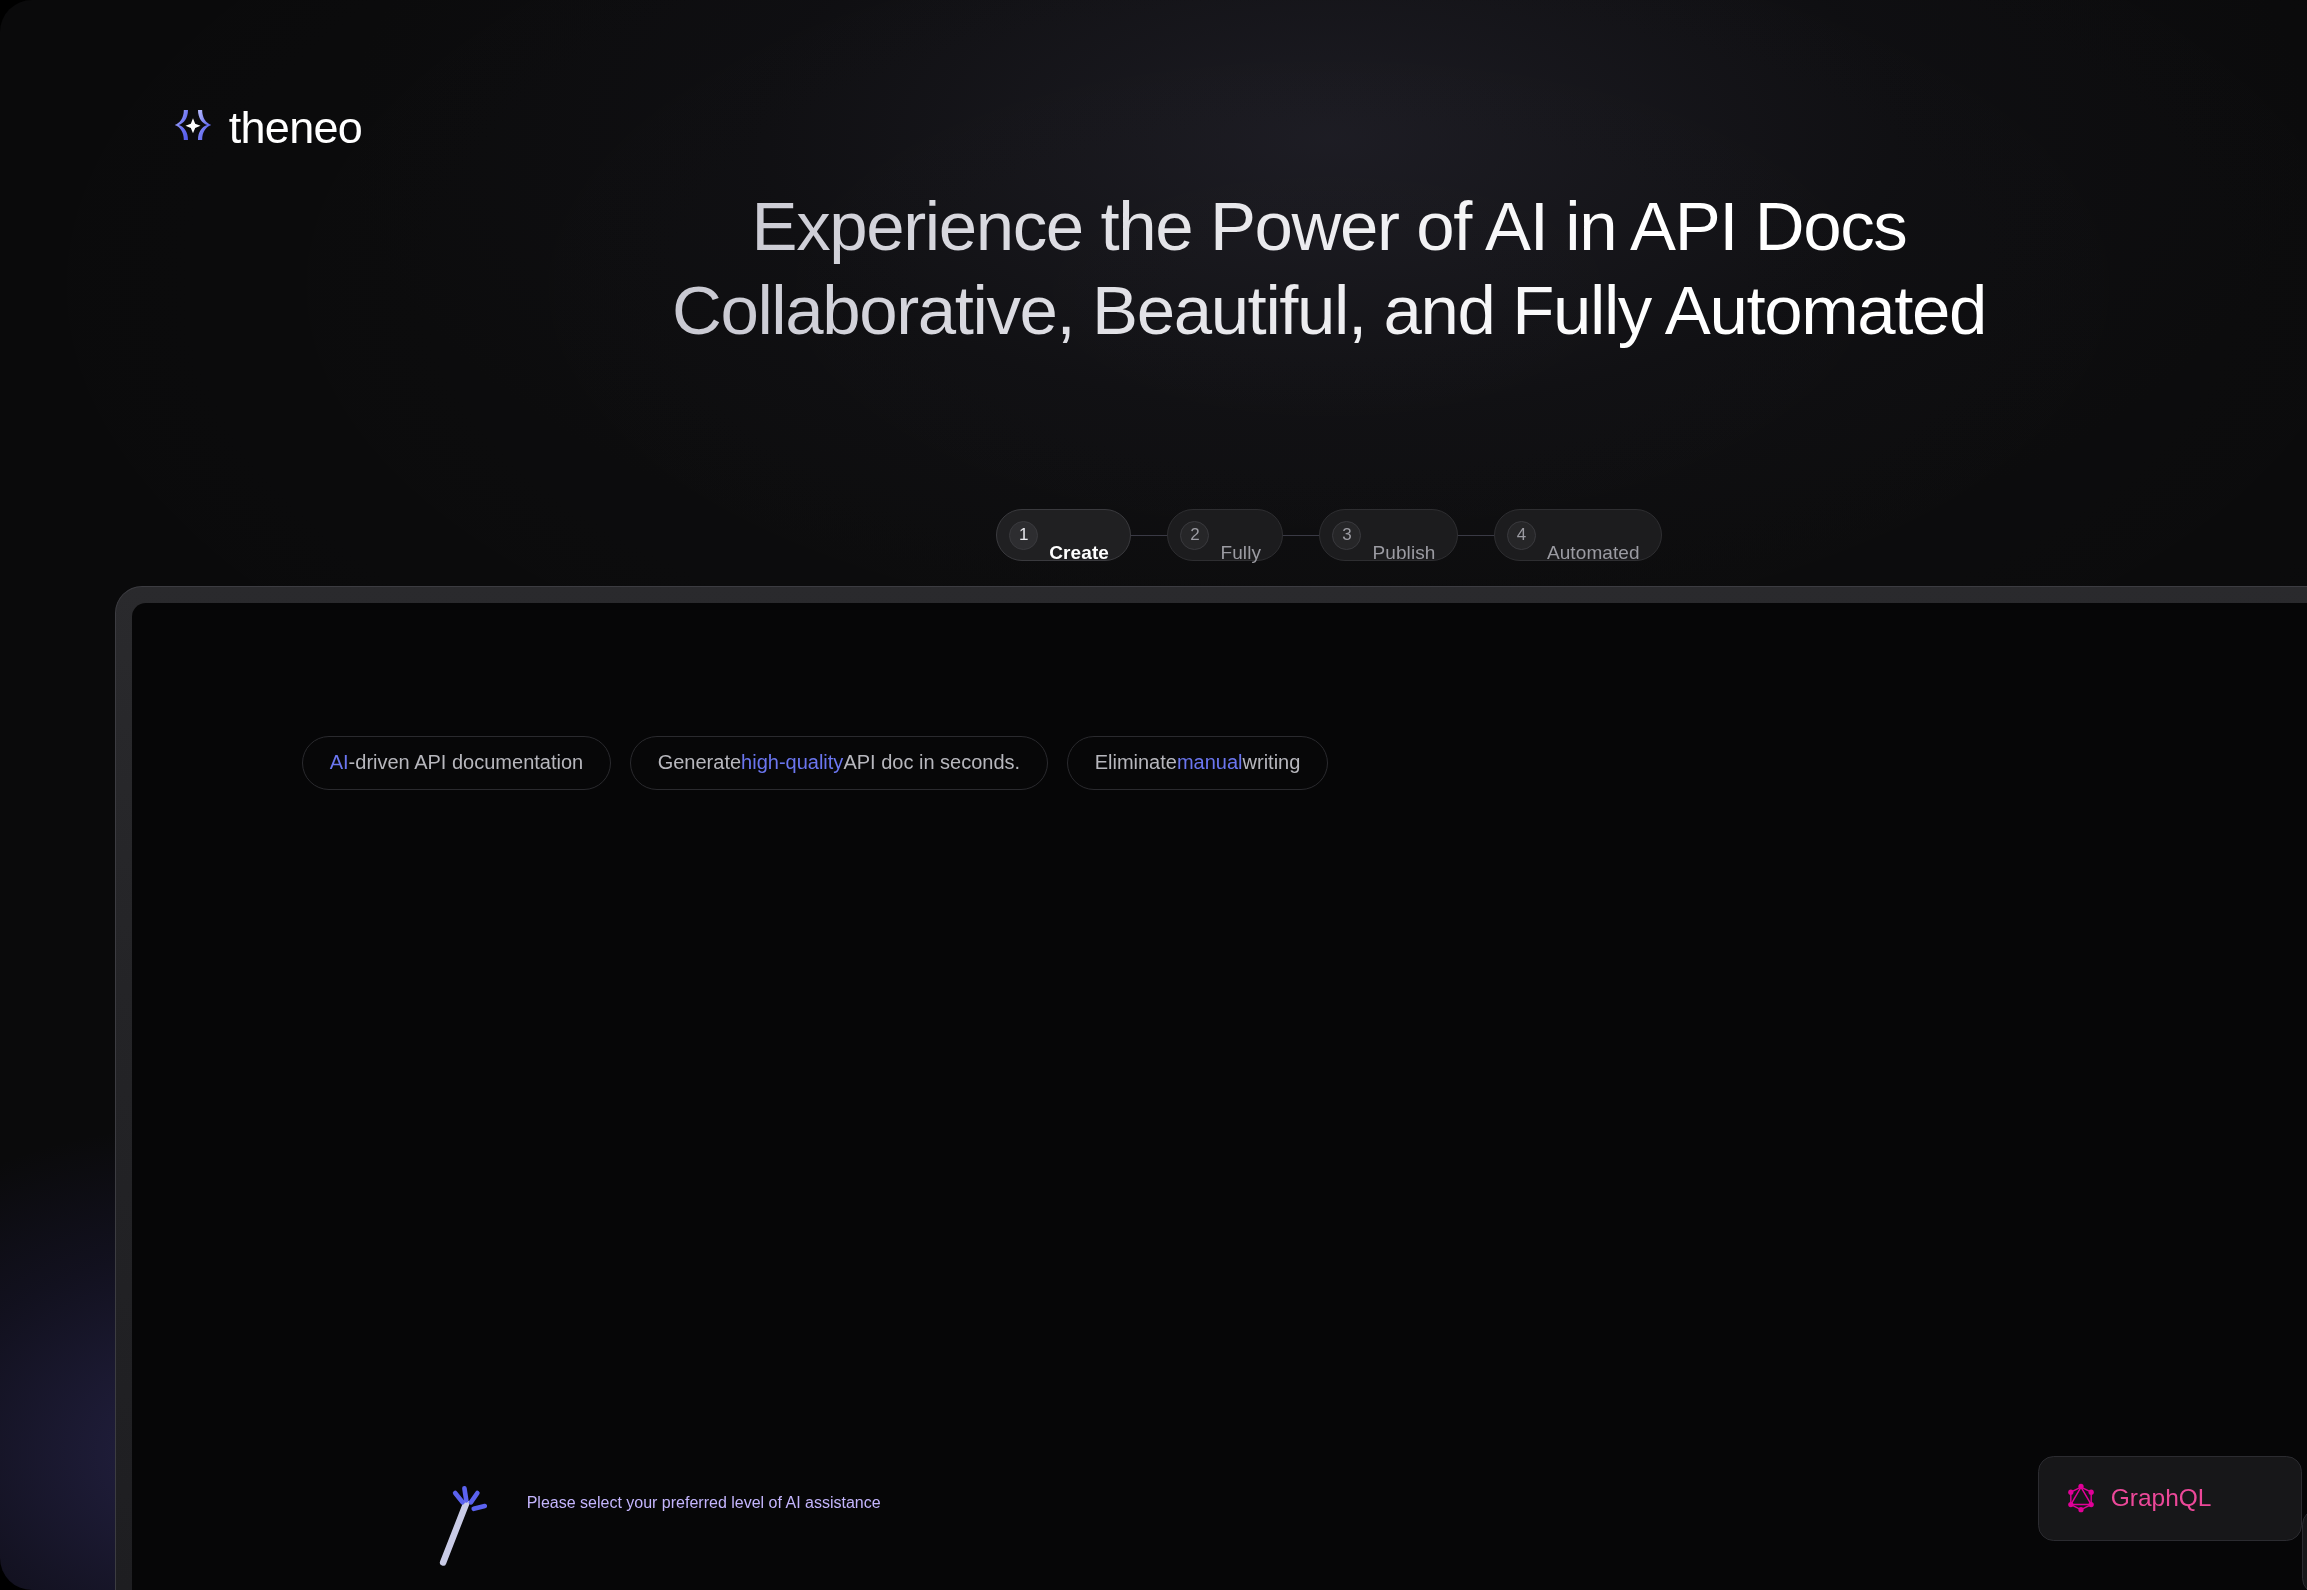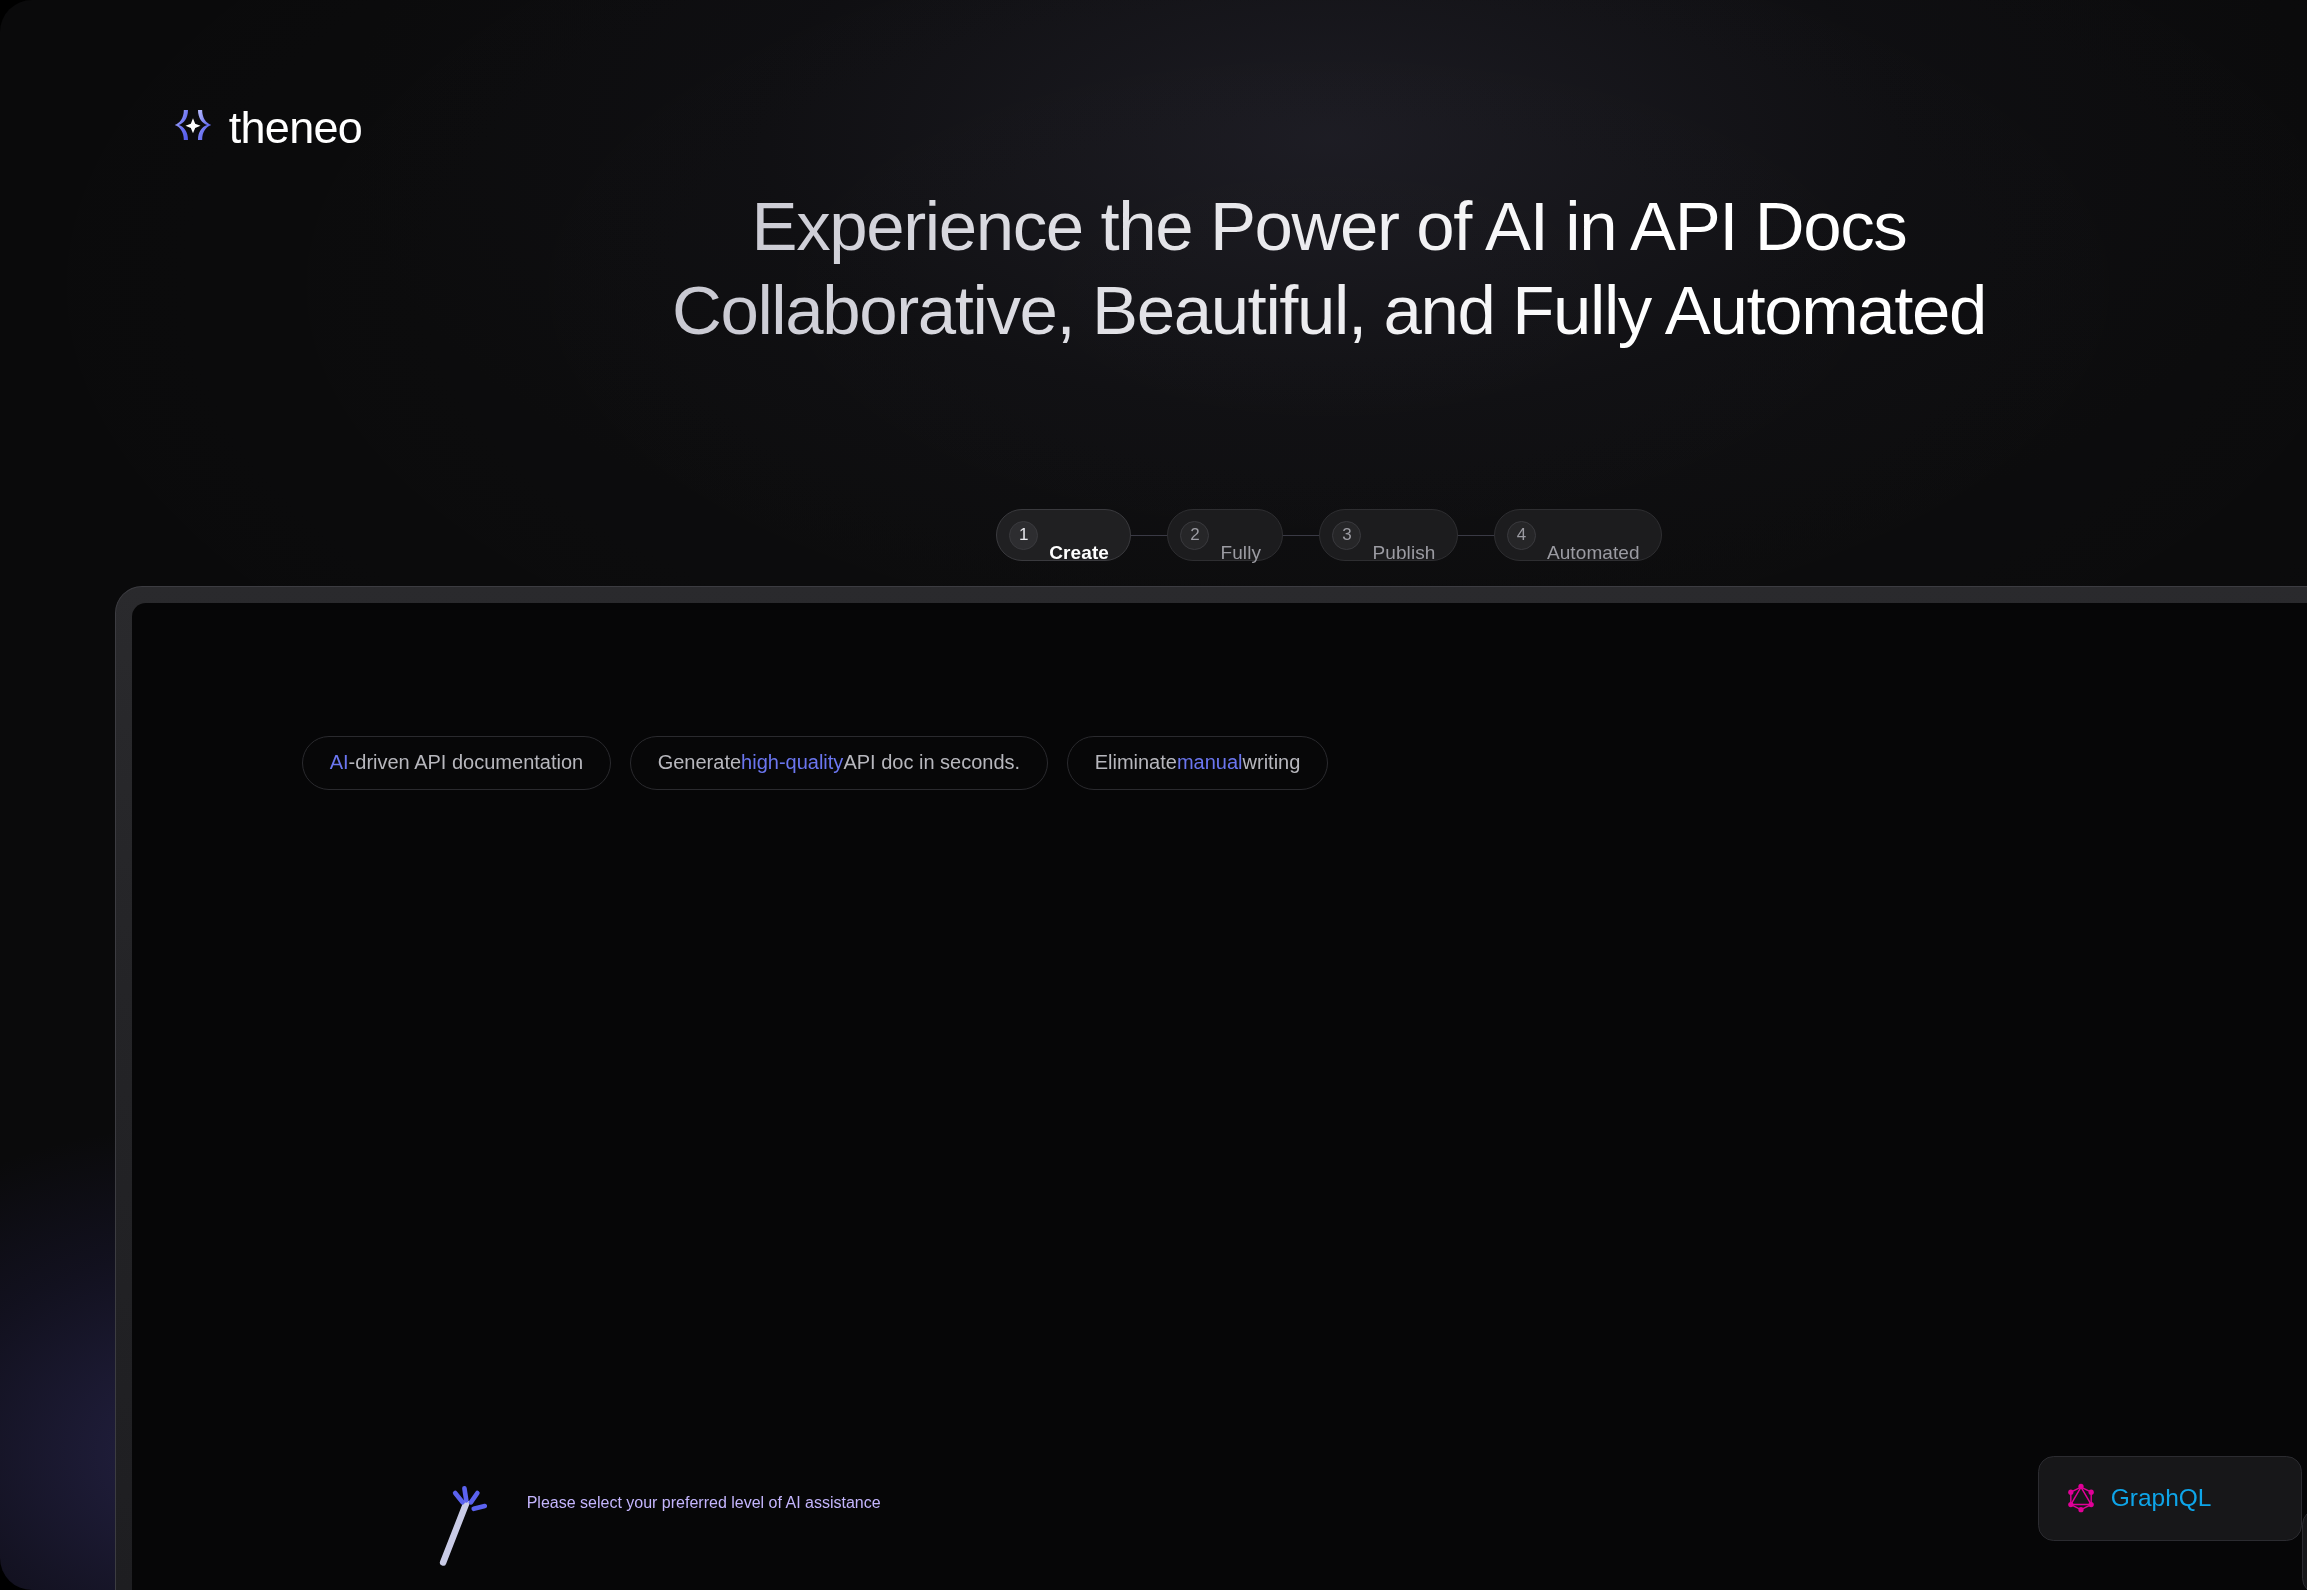--- a/index.html
+++ b/index.html
@@ -126,21 +126,21 @@
 
   
   .chips { position:absolute; left:0; top:0; width:100%; height:100%; pointer-events:none; }
   .chip {
     position:absolute; pointer-events:auto;
     display:flex; align-items:center; gap:14px;
     height:85px; padding:0 29.5px 0 26px;
     border-radius:15.7px;
     border:0.5px solid #2b2b30;
     background:#171719;
-    color:#0ea5e9; font-size:24.5px; white-space:nowrap;
+    color:#ec4899; font-size:24.5px; white-space:nowrap;
   }
   .chip-ico { width:32px; height:32px; flex:none; display:block; }
 
   .chip-graphql { left:1906px; top:853px;  width:264px; }
   .chip-soap    { left:2170px; top:906px;  width:266px; }
 </style>
 </head>
 <body>
 
 <div class="bg-glow-top"></div>

